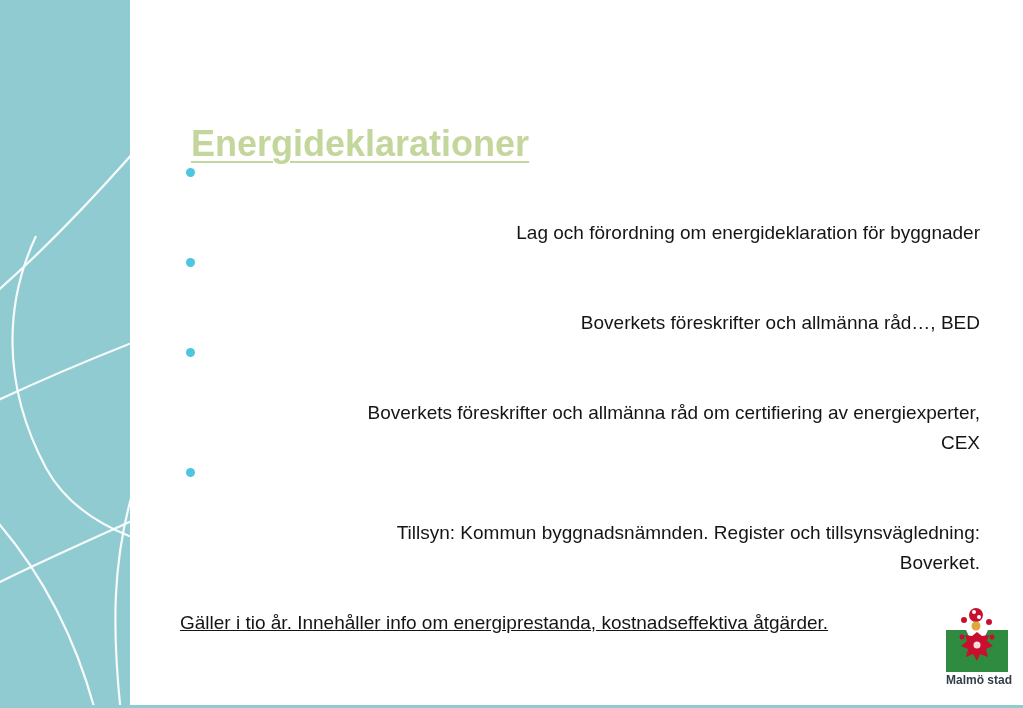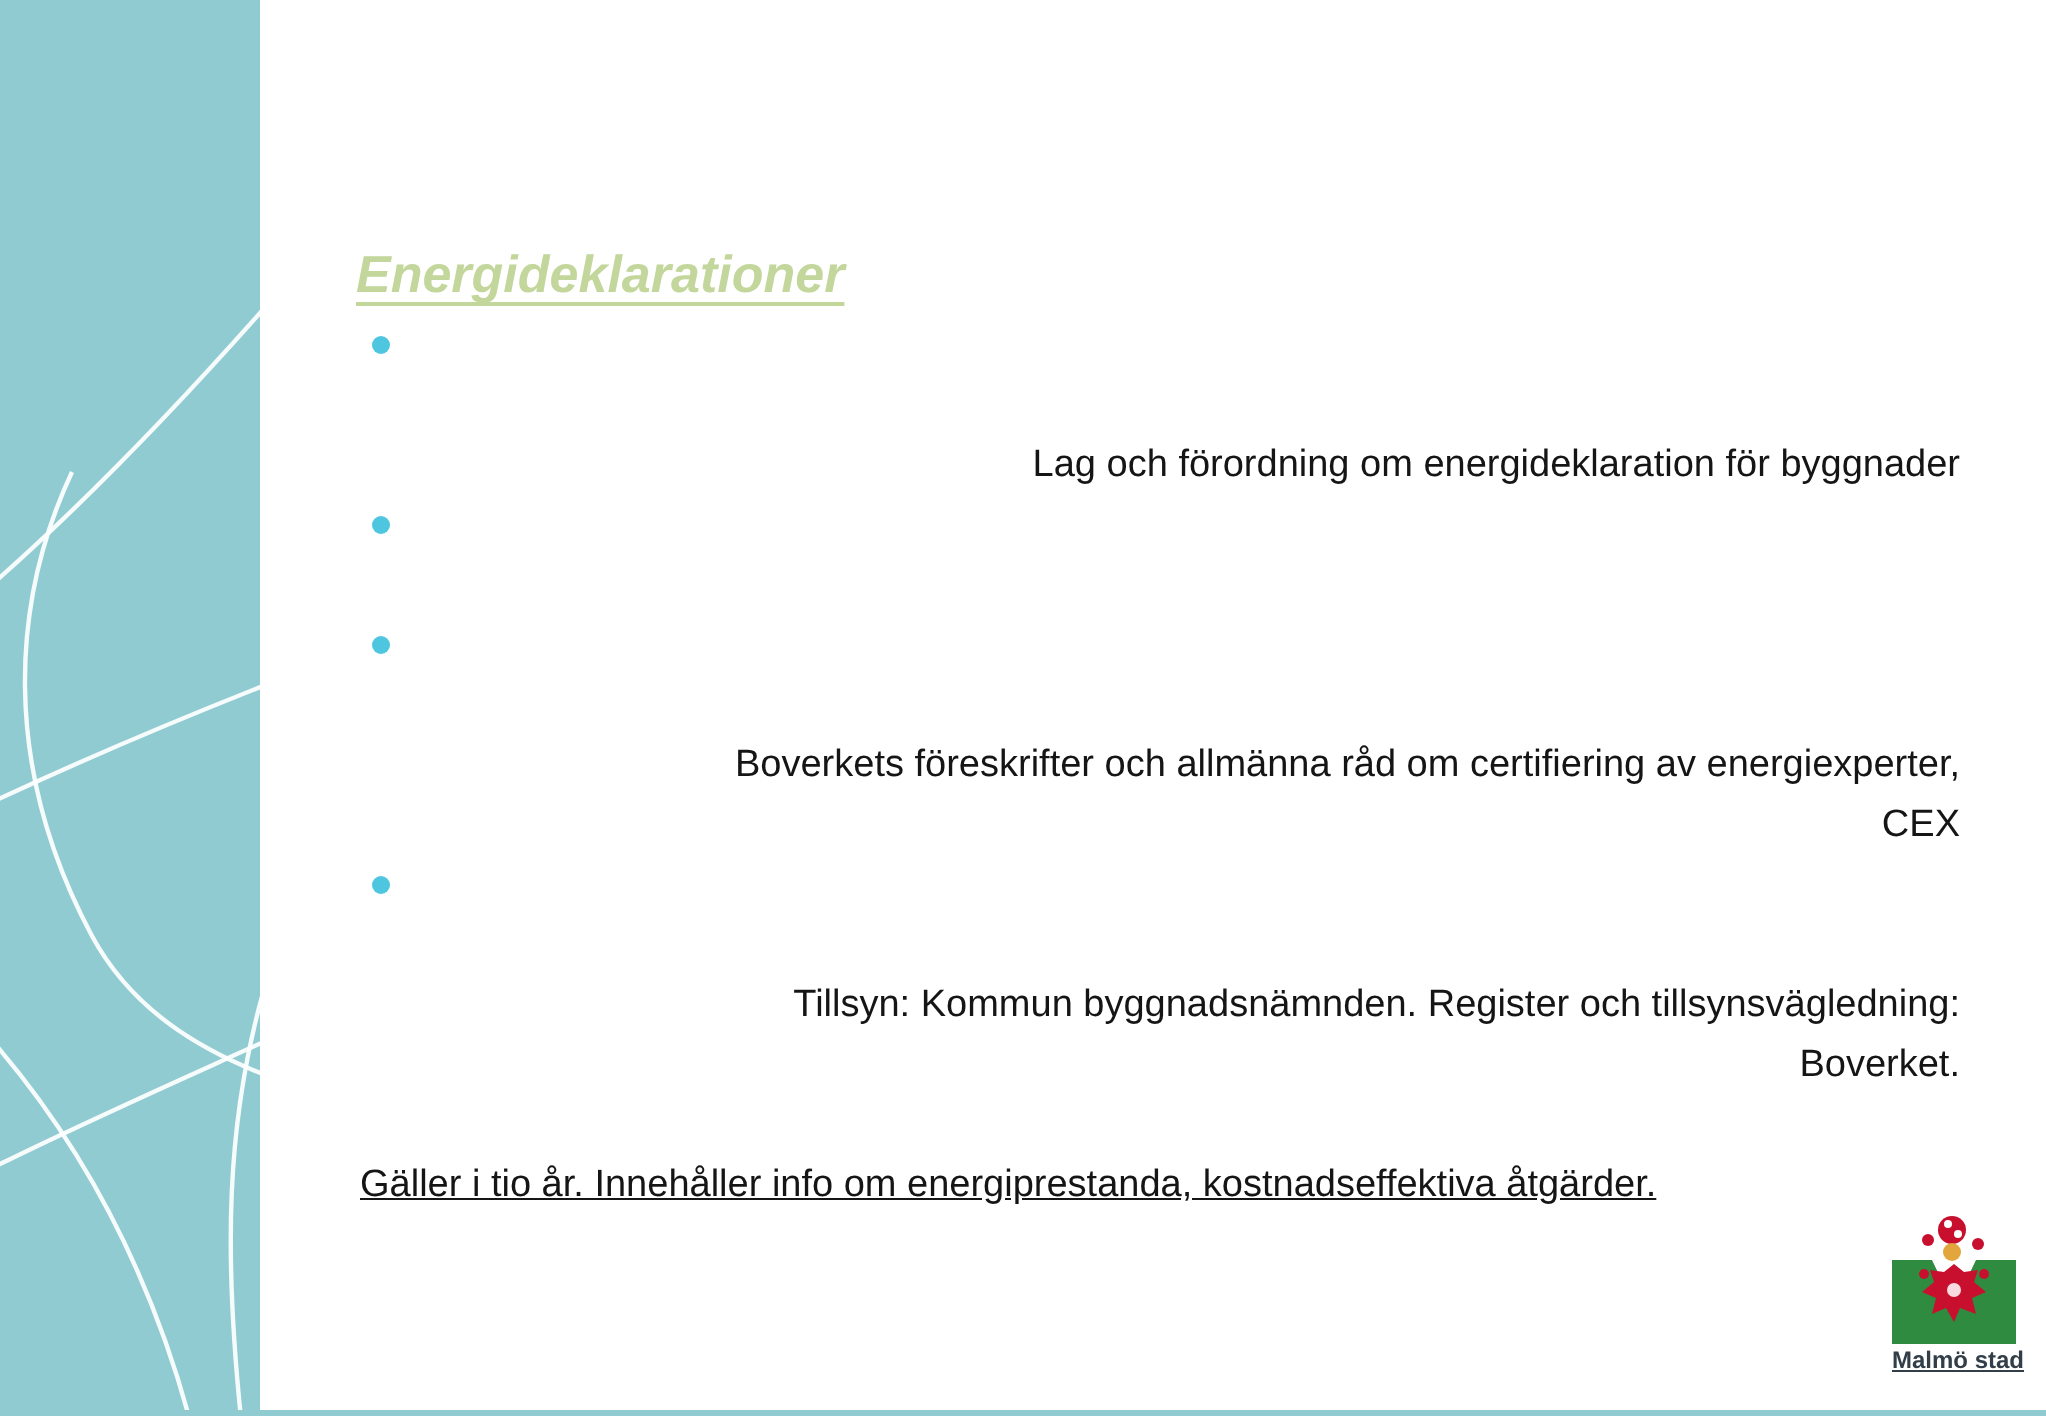--- a/index.html
+++ b/index.html
@@ -16,28 +16,27 @@
     width:130px;height:708px;
     background:#90CBD2;
   }
   .sidebar svg{display:block;width:130px;height:708px;}
   .bottom-edge{
     position:absolute;left:0;bottom:0;
     width:1023px;height:3px;
     background:#90CBD2;
   }
   .title{
-    position:absolute;left:178px;top:100px;
-    font-size:26px;line-height:40px;
+    position:absolute;left:191px;top:100px;
+    font-size:36px;line-height:40px;
     color:#C3D69B;
     text-decoration:underline;
     text-decoration-thickness:2px;
     text-underline-offset:5px;
     white-space:pre-line;
-    font-style:italic;
   }
   .content{
     position:absolute;left:180px;top:158px;
     width:800px;
     font-size:19px;line-height:30px;
   }
   ul.blist{list-style:none;margin:0;padding:0;}
   ul.blist li{
     position:relative;
     padding-left:40px;
@@ -62,21 +61,20 @@
     width:62px;height:84px;
     text-align:center;
   }
   .logo svg{display:block;width:62px;height:66px;}
   .logo-text{
     margin-top:1px;
     font-size:12px;font-weight:bold;
     color:#323E48;
     letter-spacing:0px;
     white-space:nowrap;
-    text-decoration:underline;
   }
 </style>
 </head>
 <body>
 
 <div class="slide">
 
   <div class="sidebar">
     <svg viewBox="0 0 130 708" fill="none" stroke="#ffffff" stroke-opacity="0.92" stroke-width="2.2">
       <path d="M -6,294 Q 58,238 134,152"></path>
@@ -94,20 +92,21 @@
 
   <div class="content">
 
     <ul class="blist">
       <li>
         <span class="dot"></span>
         <span>Lag och förordning om energideklaration för byggnader</span>
       </li>
       <li>
         <span class="dot"></span>
+        <span>Boverkets föreskrifter och allmänna råd…, BED</span>
       </li>
       <li>
         <span class="dot"></span>
         <span>Boverkets föreskrifter och allmänna råd om certifiering av energiexperter,
 CEX</span>
       </li>
       <li>
         <span class="dot"></span>
         <span>Tillsyn: Kommun byggnadsnämnden. Register och tillsynsvägledning:
 Boverket.</span>

